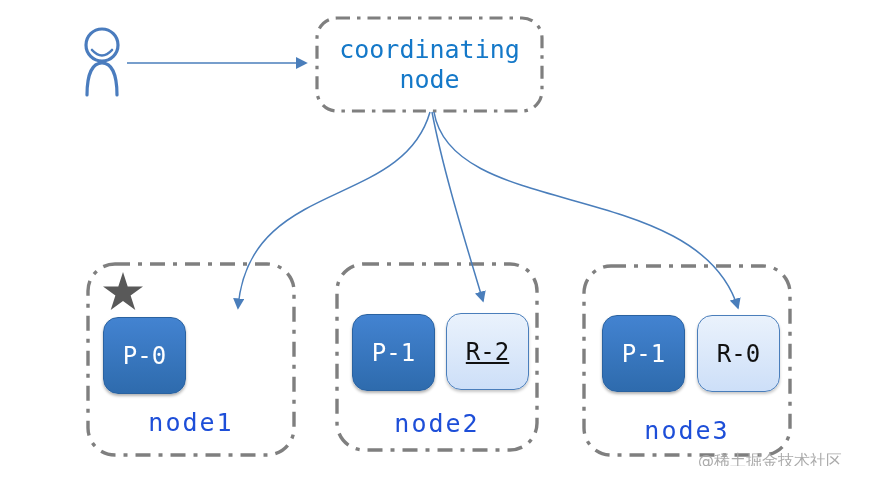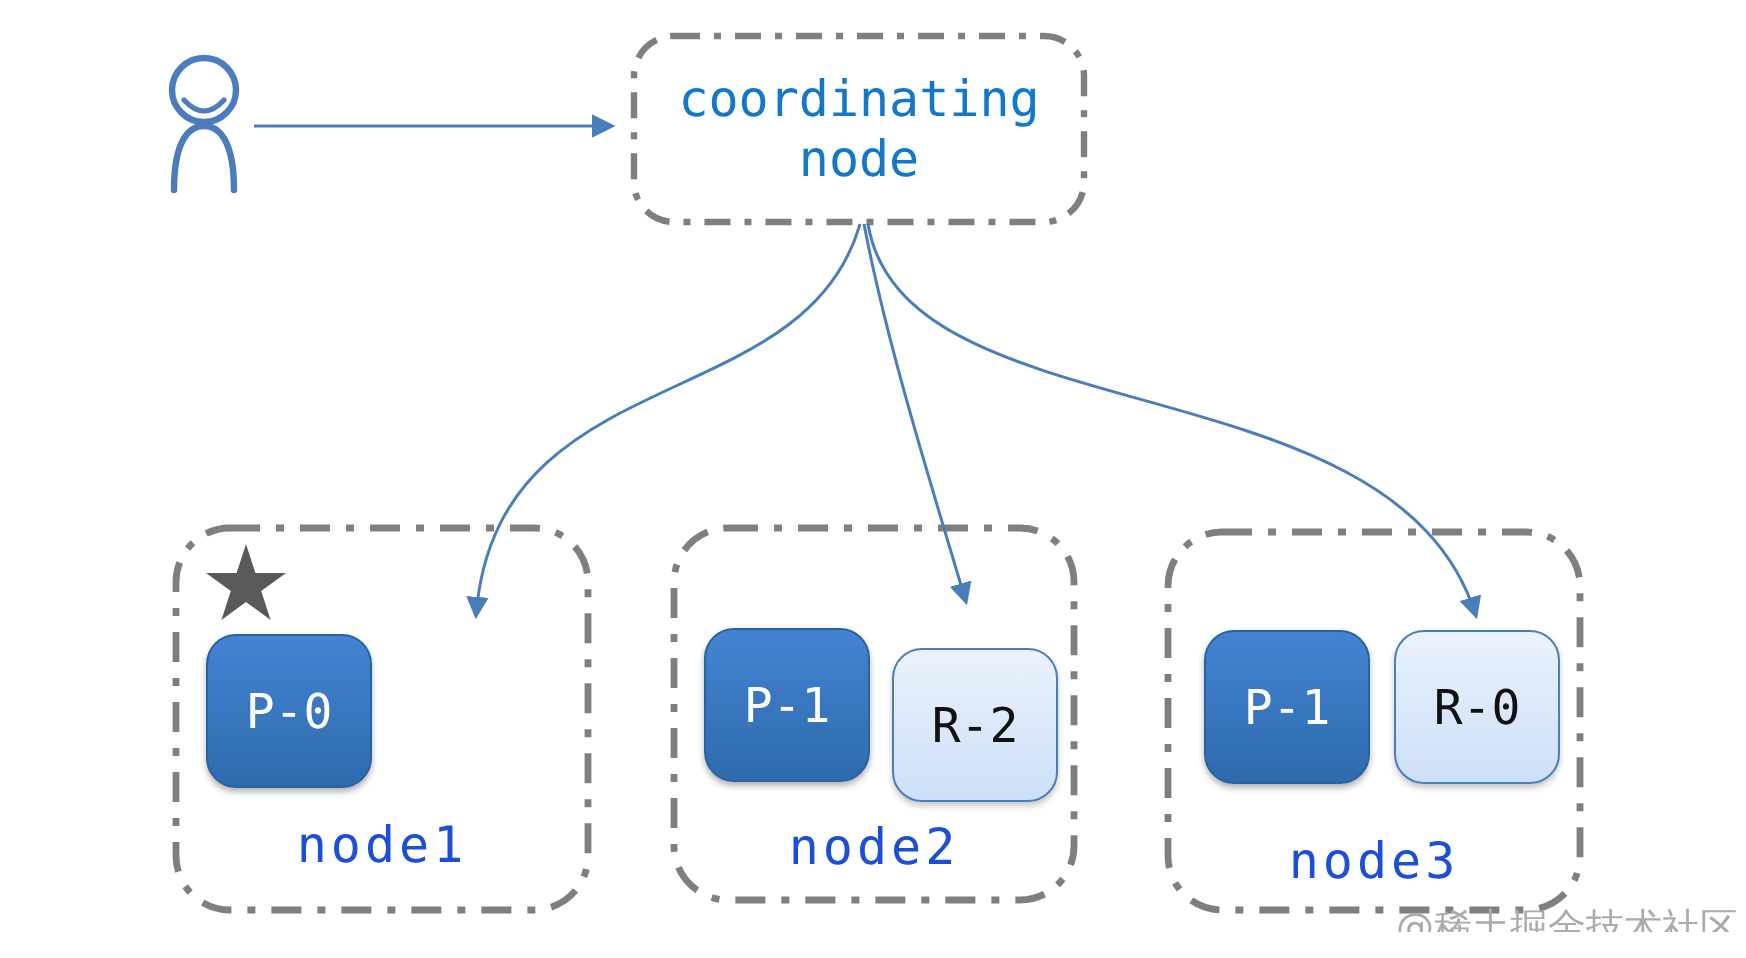--- a/index.html
+++ b/index.html
@@ -64,21 +64,21 @@
   .node-label {
     text-align: center;
     font-size: 25px;
     letter-spacing: 2px;
     color: #1d4ed8;
   }
   .watermark {
     left: 698px;
     top: 451px;
     font-family: "DejaVu Sans", "Liberation Sans", sans-serif;
-    font-size: 19px;
+    font-size: 16px;
     color: #ABABAB;
     z-index: 2;
   }
 </style>
 </head>
 <body>
 
 <div id="canvas">
 
   <svg id="diagram-svg" width="873" height="479" viewBox="0 0 873 479">
@@ -108,21 +108,21 @@
     <path d="M432,112 C444,175 468,250 483,301" fill="none" stroke="#4A7EBB" stroke-width="1.5" marker-end="url(#arrowhead)"></path>
     <path d="M434,112 C452,220 698,178 738,308" fill="none" stroke="#4A7EBB" stroke-width="1.5" marker-end="url(#arrowhead)"></path>
   </svg>
 
   <div class="overlay coord-label">coordinating node</div>
 
   <div class="overlay shard primary" style="left:103px; top:317px;">P-0</div>
   <div class="overlay node-label" style="left:88px; top:408px; width:206px;">node1</div>
 
   <div class="overlay shard primary" style="left:352px; top:314px;">P-1</div>
-  <div class="overlay shard replica" style="left:446px; top:324px;">R-2</div>
+  <div class="overlay shard replica" style="left:446px; top:313px;text-decoration:underline;">R-2</div>
   <div class="overlay node-label" style="left:337px; top:409px; width:200px;">node2</div>
 
   <div class="overlay shard primary" style="left:602px; top:315px;">P-1</div>
   <div class="overlay shard replica" style="left:697px; top:315px;">R-0</div>
   <div class="overlay node-label" style="left:584px; top:416px; width:206px;">node3</div>
 
   <div class="overlay watermark">@稀土掘金技术社区</div>
 
 </div>
 

